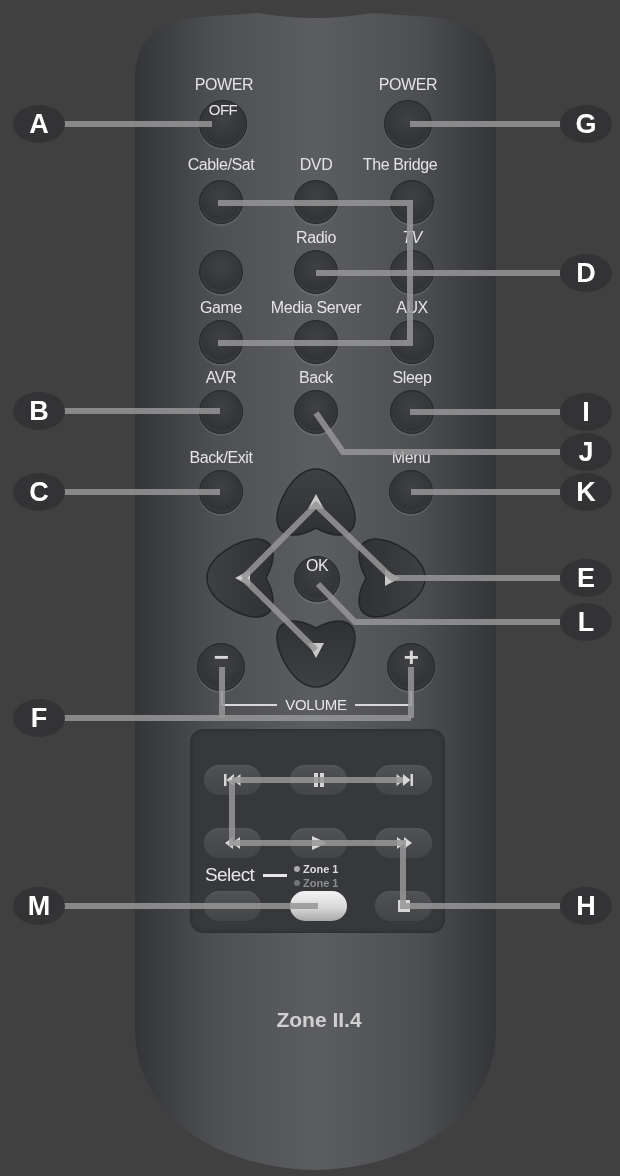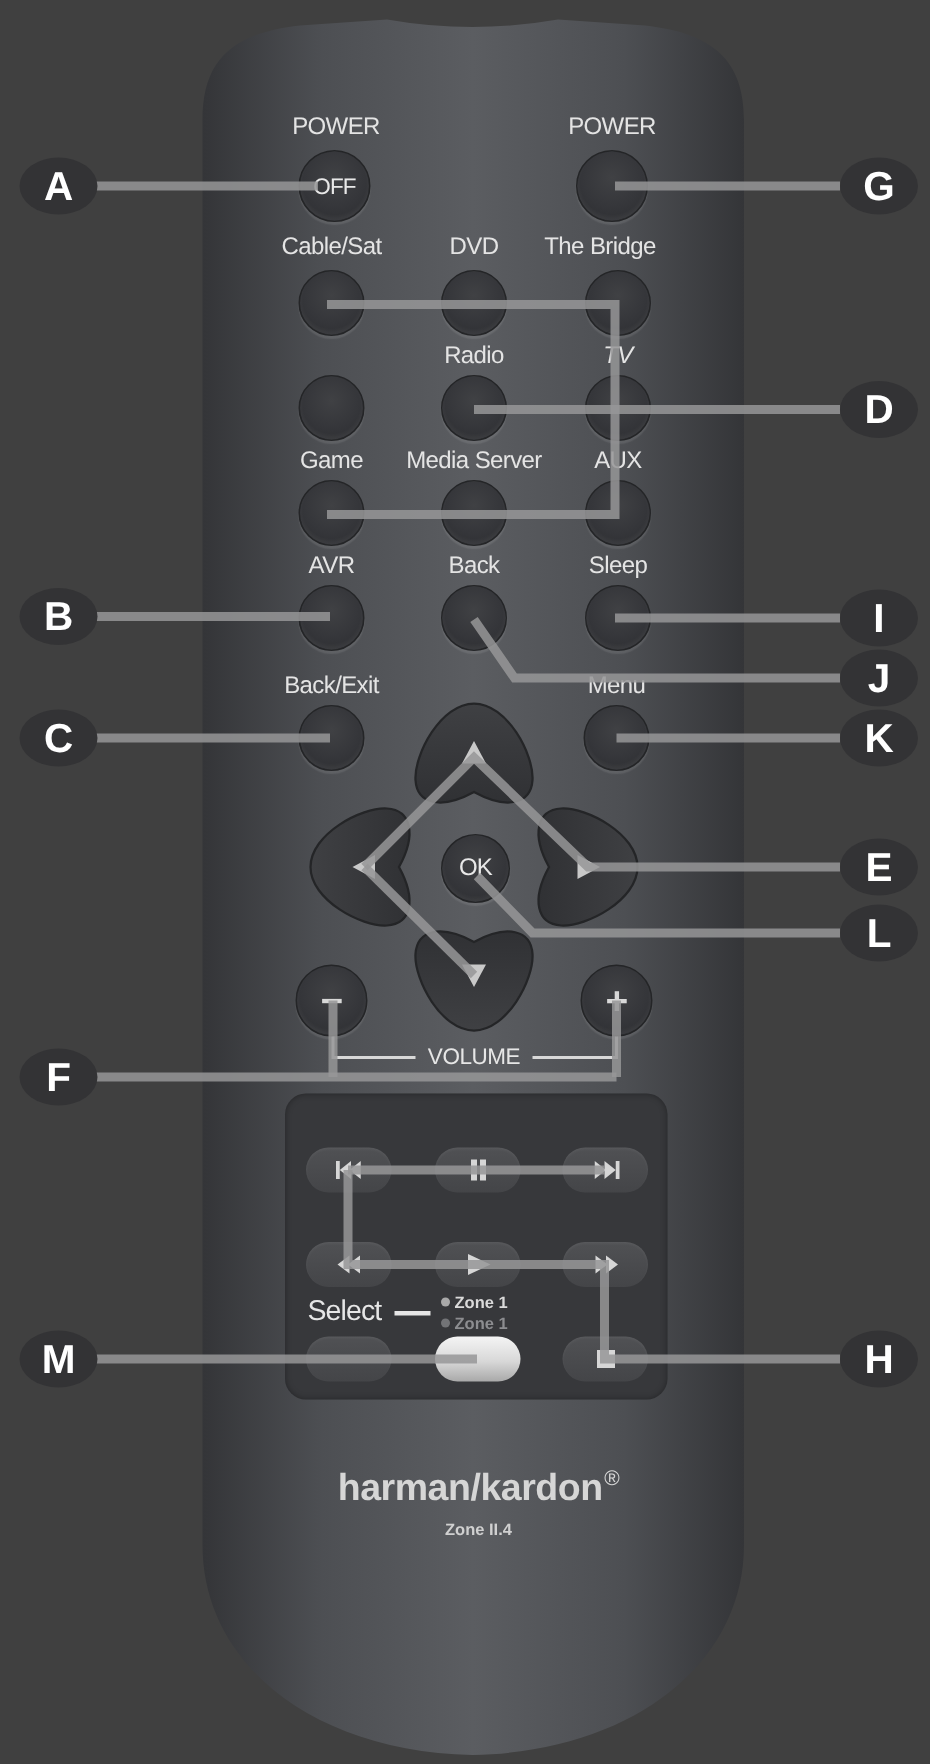--- a/index.html
+++ b/index.html
@@ -3,35 +3,35 @@
 <meta charset="utf-8">
 <style>
   html,body{margin:0;padding:0;background:#ffffff;}
   #canvas{position:relative;width:620px;height:1176px;overflow:hidden;background:#404040;font-family:"Liberation Sans",sans-serif;}
   svg.layer{position:absolute;left:0;top:0;width:620px;height:1176px;}
   .lbl{position:absolute;width:140px;margin-left:-70px;text-align:center;color:#e4e4e4;font-size:16px;letter-spacing:-0.4px;line-height:18px;margin-top:-9px;white-space:nowrap;}
   .btn{position:absolute;border-radius:50%;box-sizing:border-box;
        background:radial-gradient(circle at 50% 38%,#404144 0%,#35363a 55%,#2b2c2f 100%);
        border:1.5px solid #242527;
        box-shadow:0 2px 1px rgba(255,255,255,0.10), inset 0 -2px 3px rgba(255,255,255,0.06);
-       display:flex;align-items:center;justify-content:center;color:#e8e8e8;font-size:15px;letter-spacing:-0.5px;}
+       display:flex;justify-content:center;color:#e8e8e8;font-size:15px;letter-spacing:-0.5px;}
   .vol-glyph{font-size:26px;font-weight:bold;color:#d8d8d8;line-height:26px;}
   .panel{position:absolute;left:190px;top:729px;width:255px;height:204px;border-radius:14px;background:#37383b;box-shadow:inset 0 0 4px rgba(0,0,0,0.35);}
   .pill{position:absolute;width:57px;height:30px;margin-left:-28px;margin-top:-15px;border-radius:15px;
         background:linear-gradient(#505154,#444548);box-shadow:inset 0 1px 2px rgba(255,255,255,0.06);
         display:flex;align-items:center;justify-content:center;color:#d2d2d2;font-size:13px;}
   .pill.zone{background:linear-gradient(#f4f4f4,#d8d8d8 55%,#a9a9a9);}
   .select-lbl{position:absolute;left:205px;top:864px;color:#e6e6e6;font-size:19px;letter-spacing:-0.6px;line-height:22px;}
   .select-dash{position:absolute;left:263px;top:874px;width:24px;height:3px;background:#e6e6e6;}
   .zone-row{position:absolute;left:294px;font-size:11px;font-weight:bold;line-height:12px;white-space:nowrap;}
   .zone-dot{display:inline-block;width:6px;height:6px;border-radius:50%;margin-right:3px;vertical-align:1px;}
   .vol-text{position:absolute;left:316px;top:705px;width:80px;margin-left:-40px;margin-top:-9px;text-align:center;color:#e6e6e6;font-size:15px;letter-spacing:-0.3px;line-height:18px;}
   .brand{position:absolute;left:160px;width:318px;top:971px;text-align:center;color:#d6d6d6;font-weight:bold;font-size:25px;line-height:28px;letter-spacing:-0.3px;}
   .brand sup{font-size:14px;font-weight:normal;vertical-align:10px;margin-left:1px;}
-  .model{position:absolute;left:160px;width:318px;top:1010px;text-align:center;color:#d0d0d0;font-weight:bold;font-size:11px;line-height:20px;}
+  .model{position:absolute;left:160px;width:318px;top:1010px;text-align:center;color:#d0d0d0;font-weight:bold;font-size:21px;line-height:20px;}
   .callout{position:absolute;width:52px;height:38px;margin-left:-26px;margin-top:-19px;border-radius:50%;background:#333335;
            color:#ffffff;font-weight:bold;font-size:27px;line-height:38px;text-align:center;}
 </style>
 </head>
 <body>
 
 <div id="canvas">
 
   <svg class="layer" viewBox="0 0 620 1176">
     <defs>
@@ -165,21 +165,20 @@
 
   <div class="select-lbl">Select</div>
   <div class="select-dash"></div>
   <div class="zone-row" style="top:863px;color:#dadada;">
     <span class="zone-dot" style="background:#a9a9a9;"></span><span>Zone 1</span>
   </div>
   <div class="zone-row" style="top:877px;color:#8c8d90;">
     <span class="zone-dot" style="background:#737477;"></span><span>Zone 1</span>
   </div>
 
-  <div class="brand"><span>harman/kardon</span><sup>®</sup></div>
   <div class="model">Zone II.4</div>
 
   <svg class="layer" viewBox="0 0 620 1176">
     <g fill="none" stroke="#969698" stroke-opacity="0.85" stroke-width="6" stroke-linejoin="miter">
       <polyline points="64,124 212,124"></polyline>
       <polyline points="410,124 560,124"></polyline>
       <polyline points="218,203 410,203 410,343 218,343"></polyline>
       <polyline points="316,273 560,273"></polyline>
       <polyline points="64,411 220,411"></polyline>
       <polyline points="410,412 560,412"></polyline>

